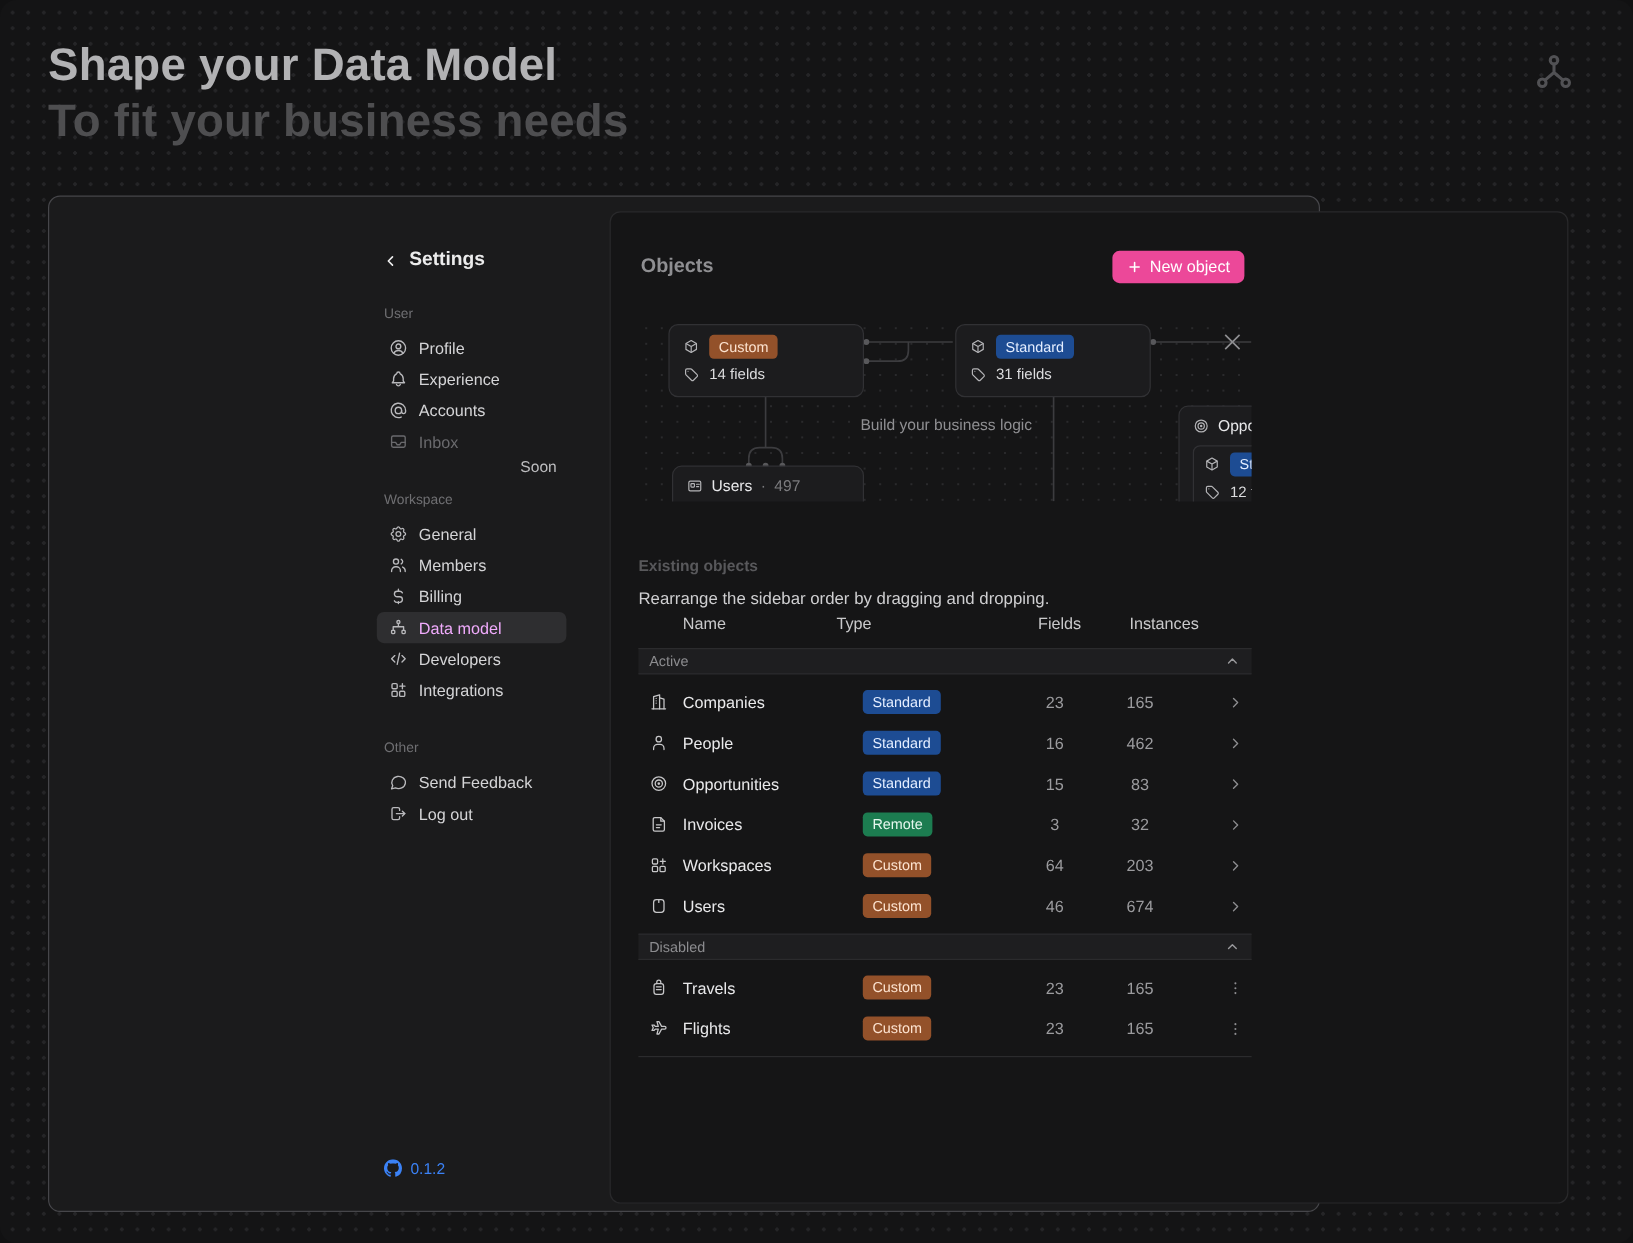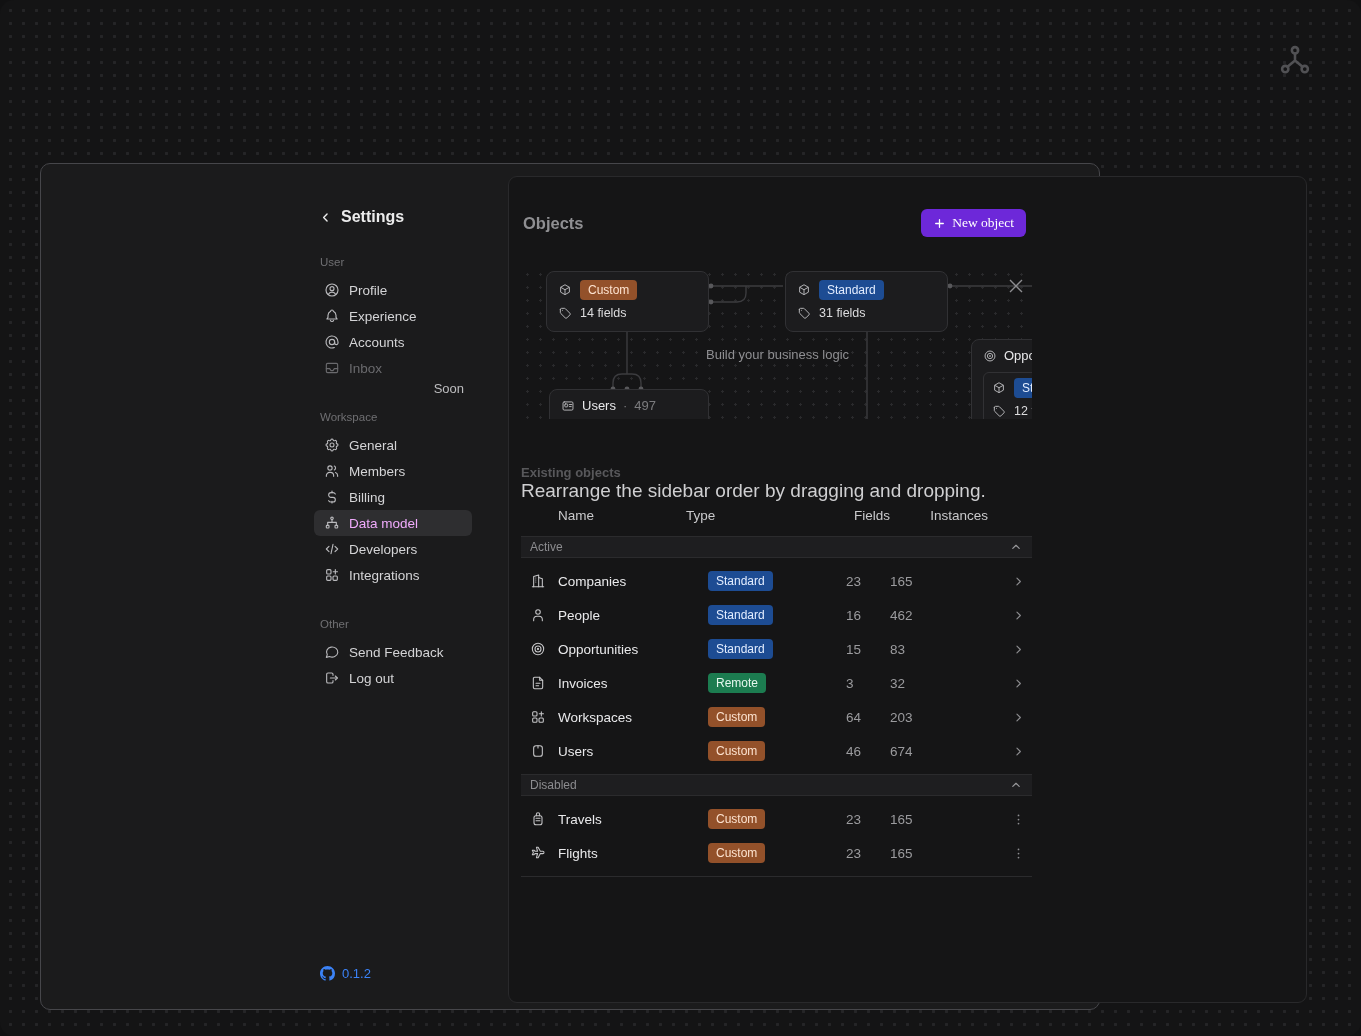--- a/index.html
+++ b/index.html
@@ -42,27 +42,27 @@
   .nav-item.active { background:#2e2e30; color:#f0abfc; }
   .nav-item.disabled { color:#6a6a6d; }
   .nav-item.disabled .nicon { color:#6a6a6d; }
   .nav-item .soon { margin-left:auto; color:#bdbdbf; font-size:13px;margin-top:41px; }
   .version { position:absolute; left:6px; bottom:28px; display:flex; align-items:center; gap:7px; color:#3b82f6; font-size:13px; }
   
   .objects-panel {
     position:absolute; left:467px; top:12px; width:799px; height:827px;
     background:#151516; border:1px solid #29292b; border-radius:9px;
   }
-  .content { position:absolute; left:12px; top:0; width:511px; }
+  .content { position:absolute; left:23px; top:0; width:511px; }
   .content-header { display:flex; align-items:center; justify-content:space-between; padding:32px 6px 0 2px; }
   .panel-title { font-size:16.5px; font-weight:700; color:#8f8f92; }
   .btn-primary {
-    display:flex; align-items:center; gap:6px; background:#6d28d9; color:#ffffff;
+    display:flex; align-items:center; gap:6px; background:#ec4899; color:#ffffff;
     border:none; border-radius:6px; padding:6px 12px; font-size:13.5px; font-weight:500;
-    font-family:Liberation Serif, serif; cursor:pointer;
+    font-family:Liberation Sans, sans-serif; cursor:pointer;
   }
   
   .diagram {
     position:relative; margin-top:31px; width:511px; height:151px; overflow:hidden;
     background-image: radial-gradient(circle, #2a2a2c 1px, transparent 1.2px);
     background-size:13px 13px;
   }
   .diagram svg.wires { position:absolute; left:0; top:0; }
   .node {
     position:absolute; background:#1c1c1e; border:1px solid #313134; border-radius:8px;
@@ -75,50 +75,54 @@
   .node-title .dim { color:#7b7b7e; }
   .subcard { border:1px solid #313134; border-radius:6px; margin-top:9px; padding:5px 8px; }
   .diagram-caption { position:absolute; left:185px; top:79px; font-size:13px; color:#8f8f92; white-space:nowrap; }
   
   .badge { display:inline-block; padding:2px 8px; border-radius:4px; font-size:12px; font-weight:500; line-height:16px; }
   .badge-blue   { background:#1d4c93; color:#e3edff; }
   .badge-green  { background:#1c7c50; color:#e6f7ee; }
   .badge-orange { background:#93512a; color:#fde3d0; }
   
   .existing-heading { margin-top:46px; font-size:13px; font-weight:700; color:#58585b; }
-  .existing-desc { font-size:19px; color:#cfcfd1; }
+  .existing-desc { margin-top:11px; font-size:14px; color:#cfcfd1; }
   .table { border-bottom:1px solid #2b2b2d; }
   .thead {
     display:grid; grid-template-columns:28px 128px 150px 54px 98px 1fr;
     align-items:center; height:26px; padding-left:9px; margin-bottom:8px;
     color:#c9c9cb; font-size:13.5px;
   }
   .thead .right { text-align:right; }
   .group-bar {
     display:flex; align-items:center; height:22px; padding:0 9px;
     background:#1e1e20; border-top:1px solid #2b2b2d; border-bottom:1px solid #2b2b2d;
     color:#8c8c8f; font-size:12px; cursor:pointer;
   }
   .group-bar .chev { margin-left:auto; display:flex; color:#9a9a9d; }
   .trow {
     display:grid; grid-template-columns:28px 150px 138px 44px 98px 1fr;
     align-items:center; height:34px; padding-left:9px; cursor:pointer;
   }
   .trow .ricon { display:flex; color:#c6c6c8; }
   .trow .rname { font-size:13.5px; color:#e9e9eb; }
-  .trow .rnum { font-size:13.5px; color:#9b9b9e; text-align:left; }
+  .trow .rnum { font-size:13.5px; color:#9b9b9e; text-align:center; }
   .trow .raction { display:flex; justify-content:flex-end; padding-right:6px; color:#8d8d90; }
   .spacer-sm { height:6px; }
   svg { display:block; }
 </style>
 </head>
 <body>
 
 <div class="screen">
 
+  <div class="headline">
+    <h1>Shape your Data Model</h1>
+    <h2>To fit your business needs</h2>
+  </div>
   <span class="brand-icon">
     <svg width="36" height="36" viewBox="0 0 24 24" fill="none" stroke="currentColor" stroke-width="1.7" stroke-linecap="round" stroke-linejoin="round">
       <circle cx="12" cy="5.5" r="2.1"></circle>
         <circle cx="5.5" cy="18" r="2.1"></circle>
         <circle cx="18.5" cy="18" r="2.1"></circle>
       <path d="M12 7.6v4.7M12 12.3l-5 4.2M12 12.3l5 4.2"></path>
     </svg>
   </span>
 
   <div class="main-panel">

